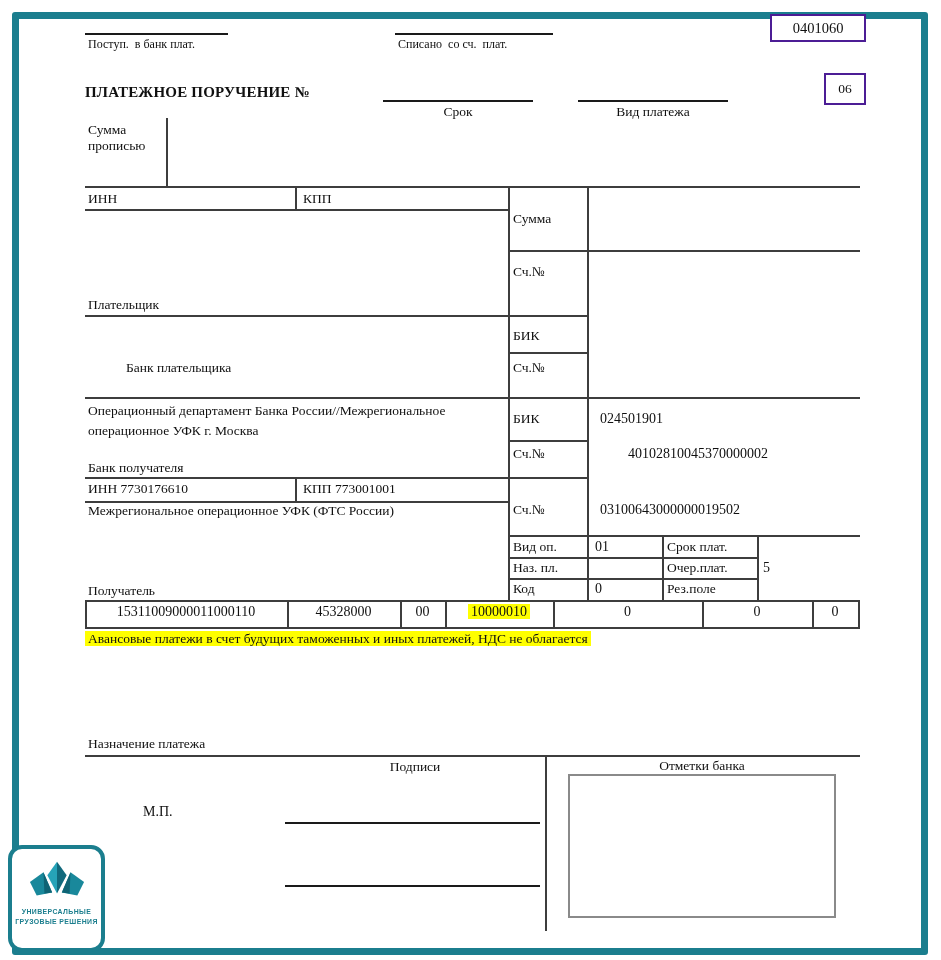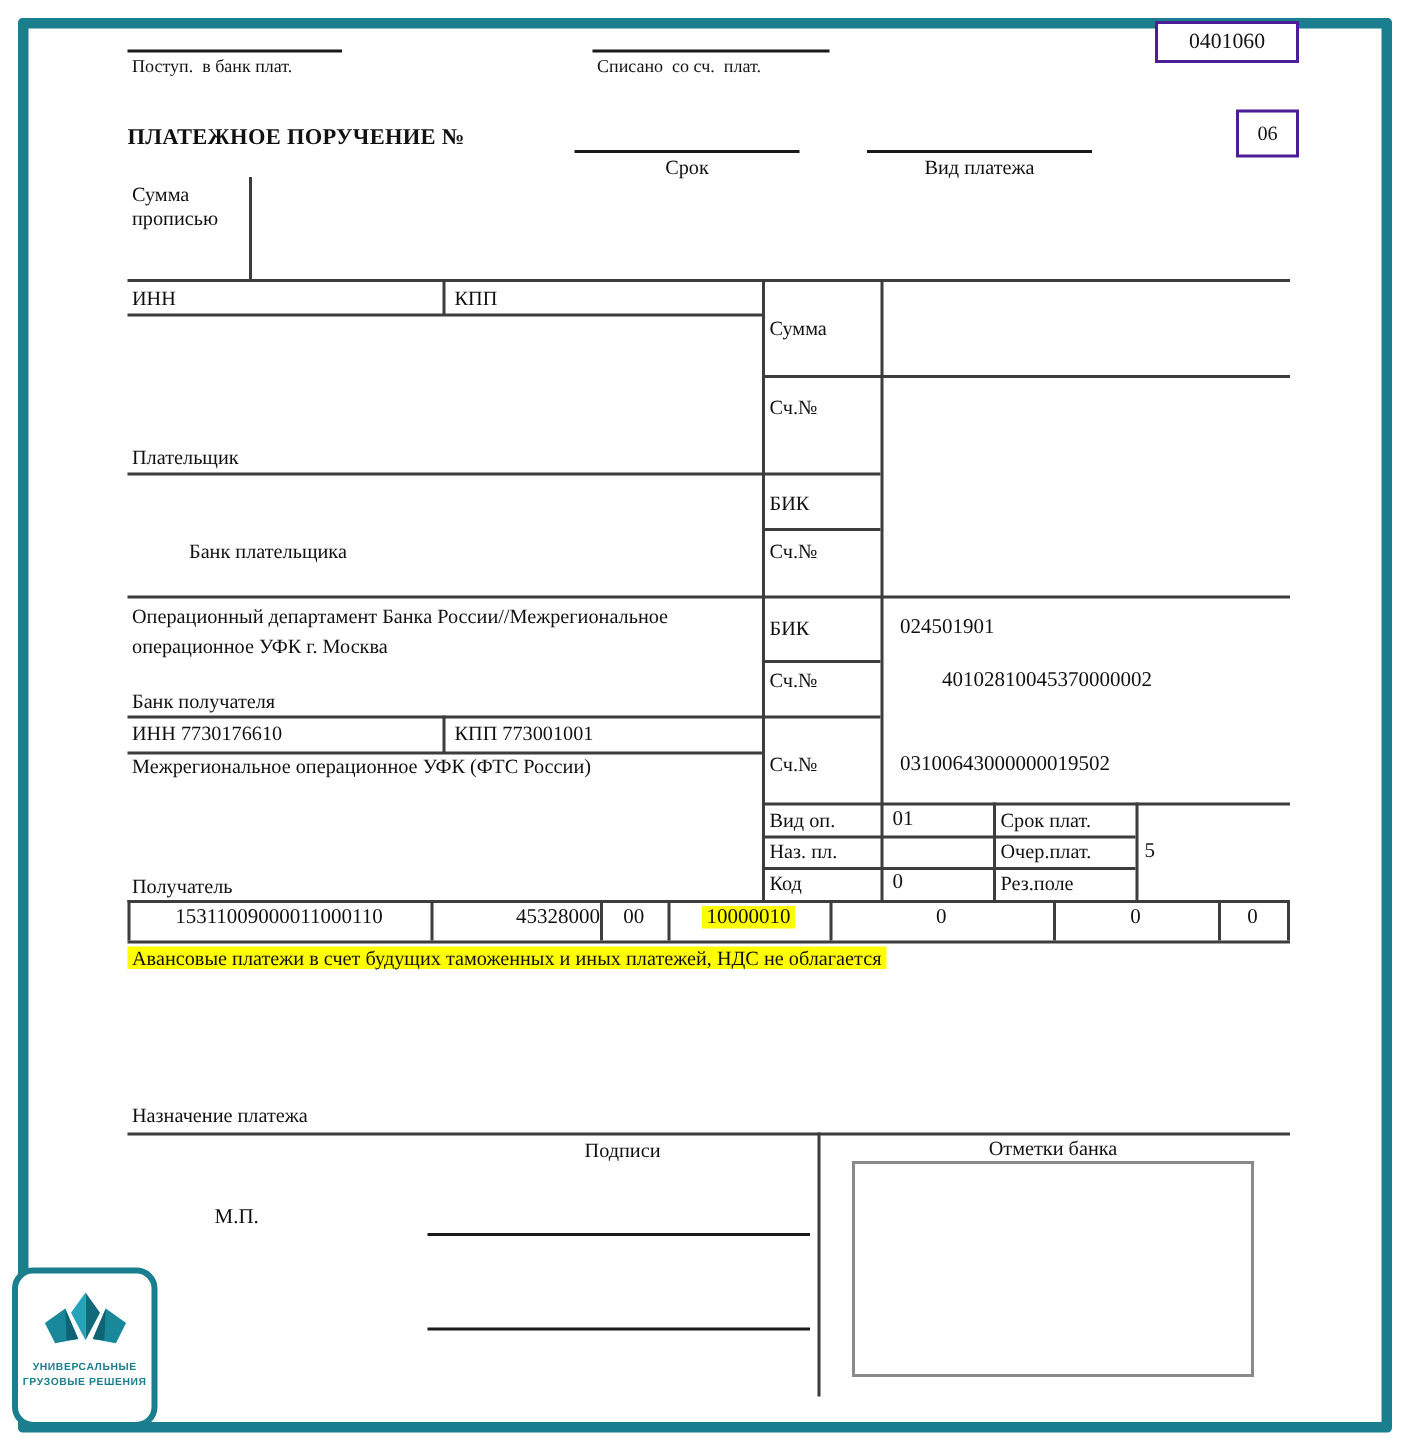--- a/index.html
+++ b/index.html
@@ -121,21 +121,21 @@
   <div class="vl" style="left:85px;top:600px;height:27px;"></div>
   <div class="vl" style="left:287px;top:600px;height:27px;"></div>
   <div class="vl" style="left:400px;top:600px;height:27px;"></div>
   <div class="vl" style="left:445px;top:600px;height:27px;"></div>
   <div class="vl" style="left:553px;top:600px;height:27px;"></div>
   <div class="vl" style="left:702px;top:600px;height:27px;"></div>
   <div class="vl" style="left:812px;top:600px;height:27px;"></div>
   <div class="vl" style="left:858px;top:600px;height:27px;"></div>
 
   <div class="t num ctr" style="left:85px;top:604px;width:202px;">15311009000011000110</div>
-  <div class="t num ctr" style="left:287px;top:604px;width:113px;text-align:right;">45328000</div>
+  <div class="t num ctr" style="left:287px;top:604px;width:113px;">45328000</div>
   <div class="t num ctr" style="left:400px;top:604px;width:45px;">00</div>
   <div class="t num ctr" style="left:445px;top:604px;width:108px;"><span class="hi">10000010</span></div>
   <div class="t num ctr" style="left:553px;top:604px;width:149px;">0</div>
   <div class="t num ctr" style="left:702px;top:604px;width:110px;">0</div>
   <div class="t num ctr" style="left:812px;top:604px;width:46px;">0</div>
 
   <div class="t" style="left:85px;top:631px;"><span class="hi">Авансовые платежи в счет будущих таможенных и иных платежей, НДС не облагается</span></div>
   <div class="t" style="left:88px;top:736px;">Назначение платежа</div>
 
   <div class="vl" style="left:545px;top:755px;height:176px;"></div>

